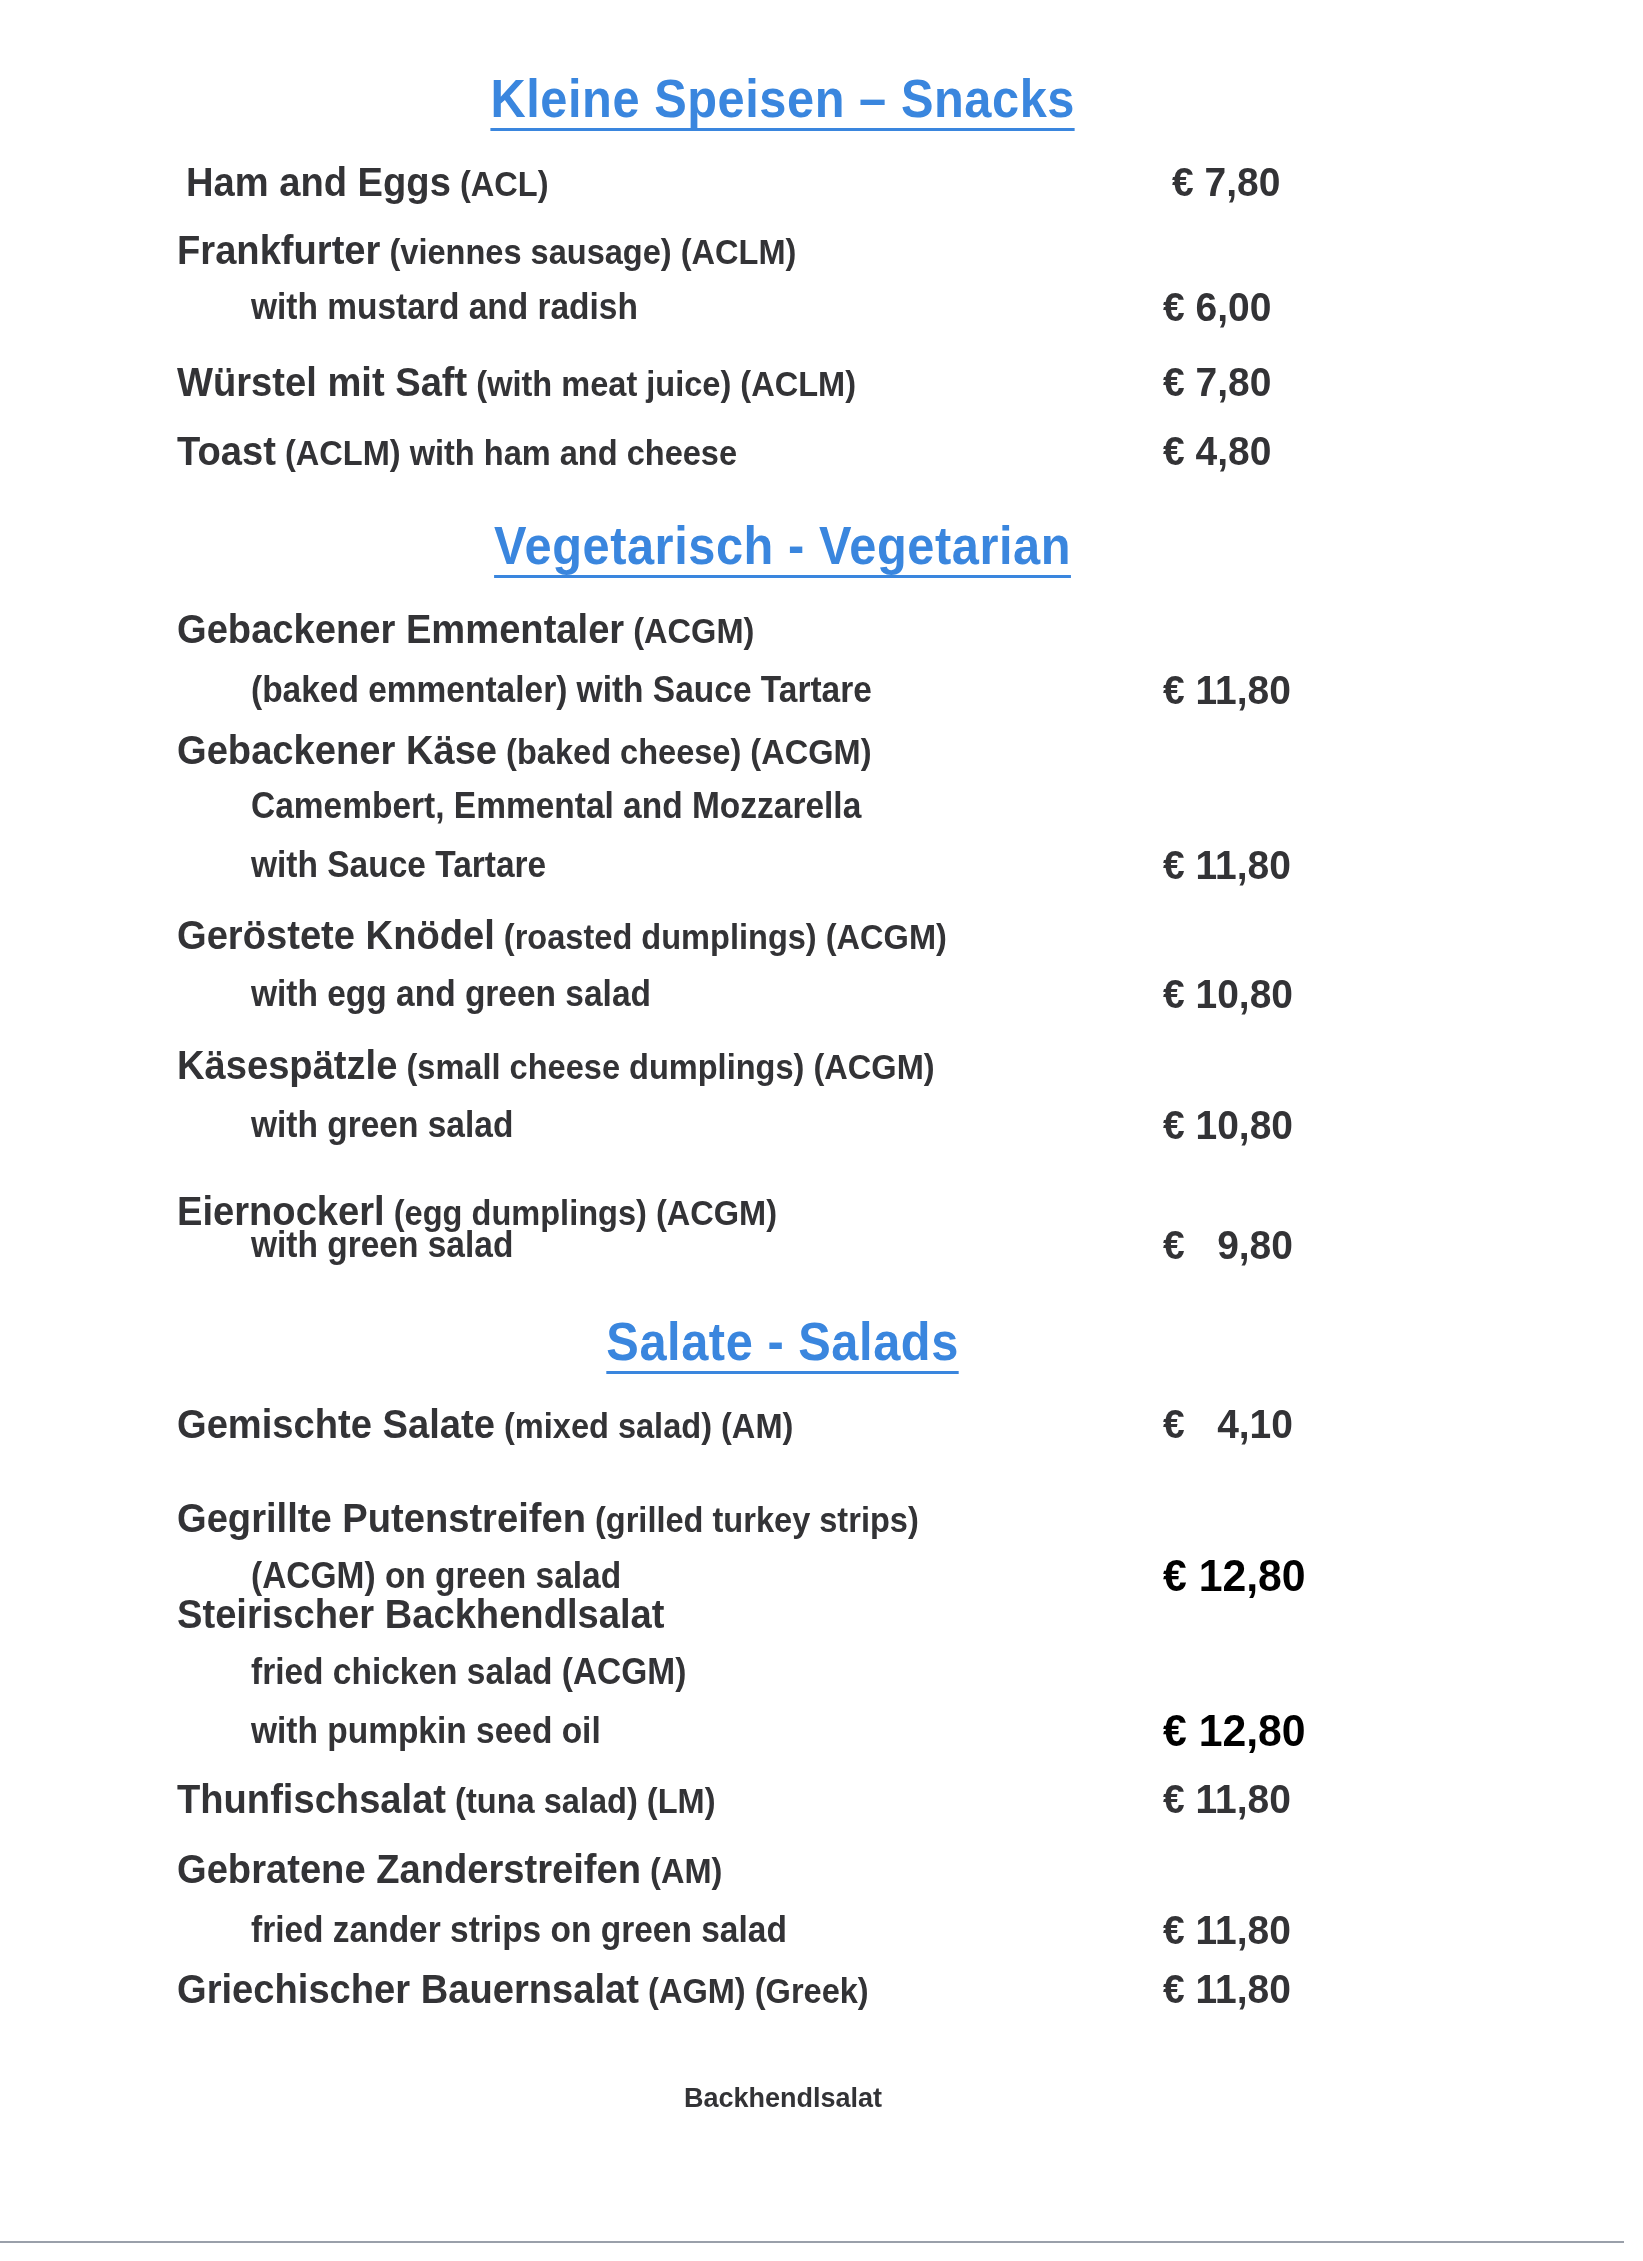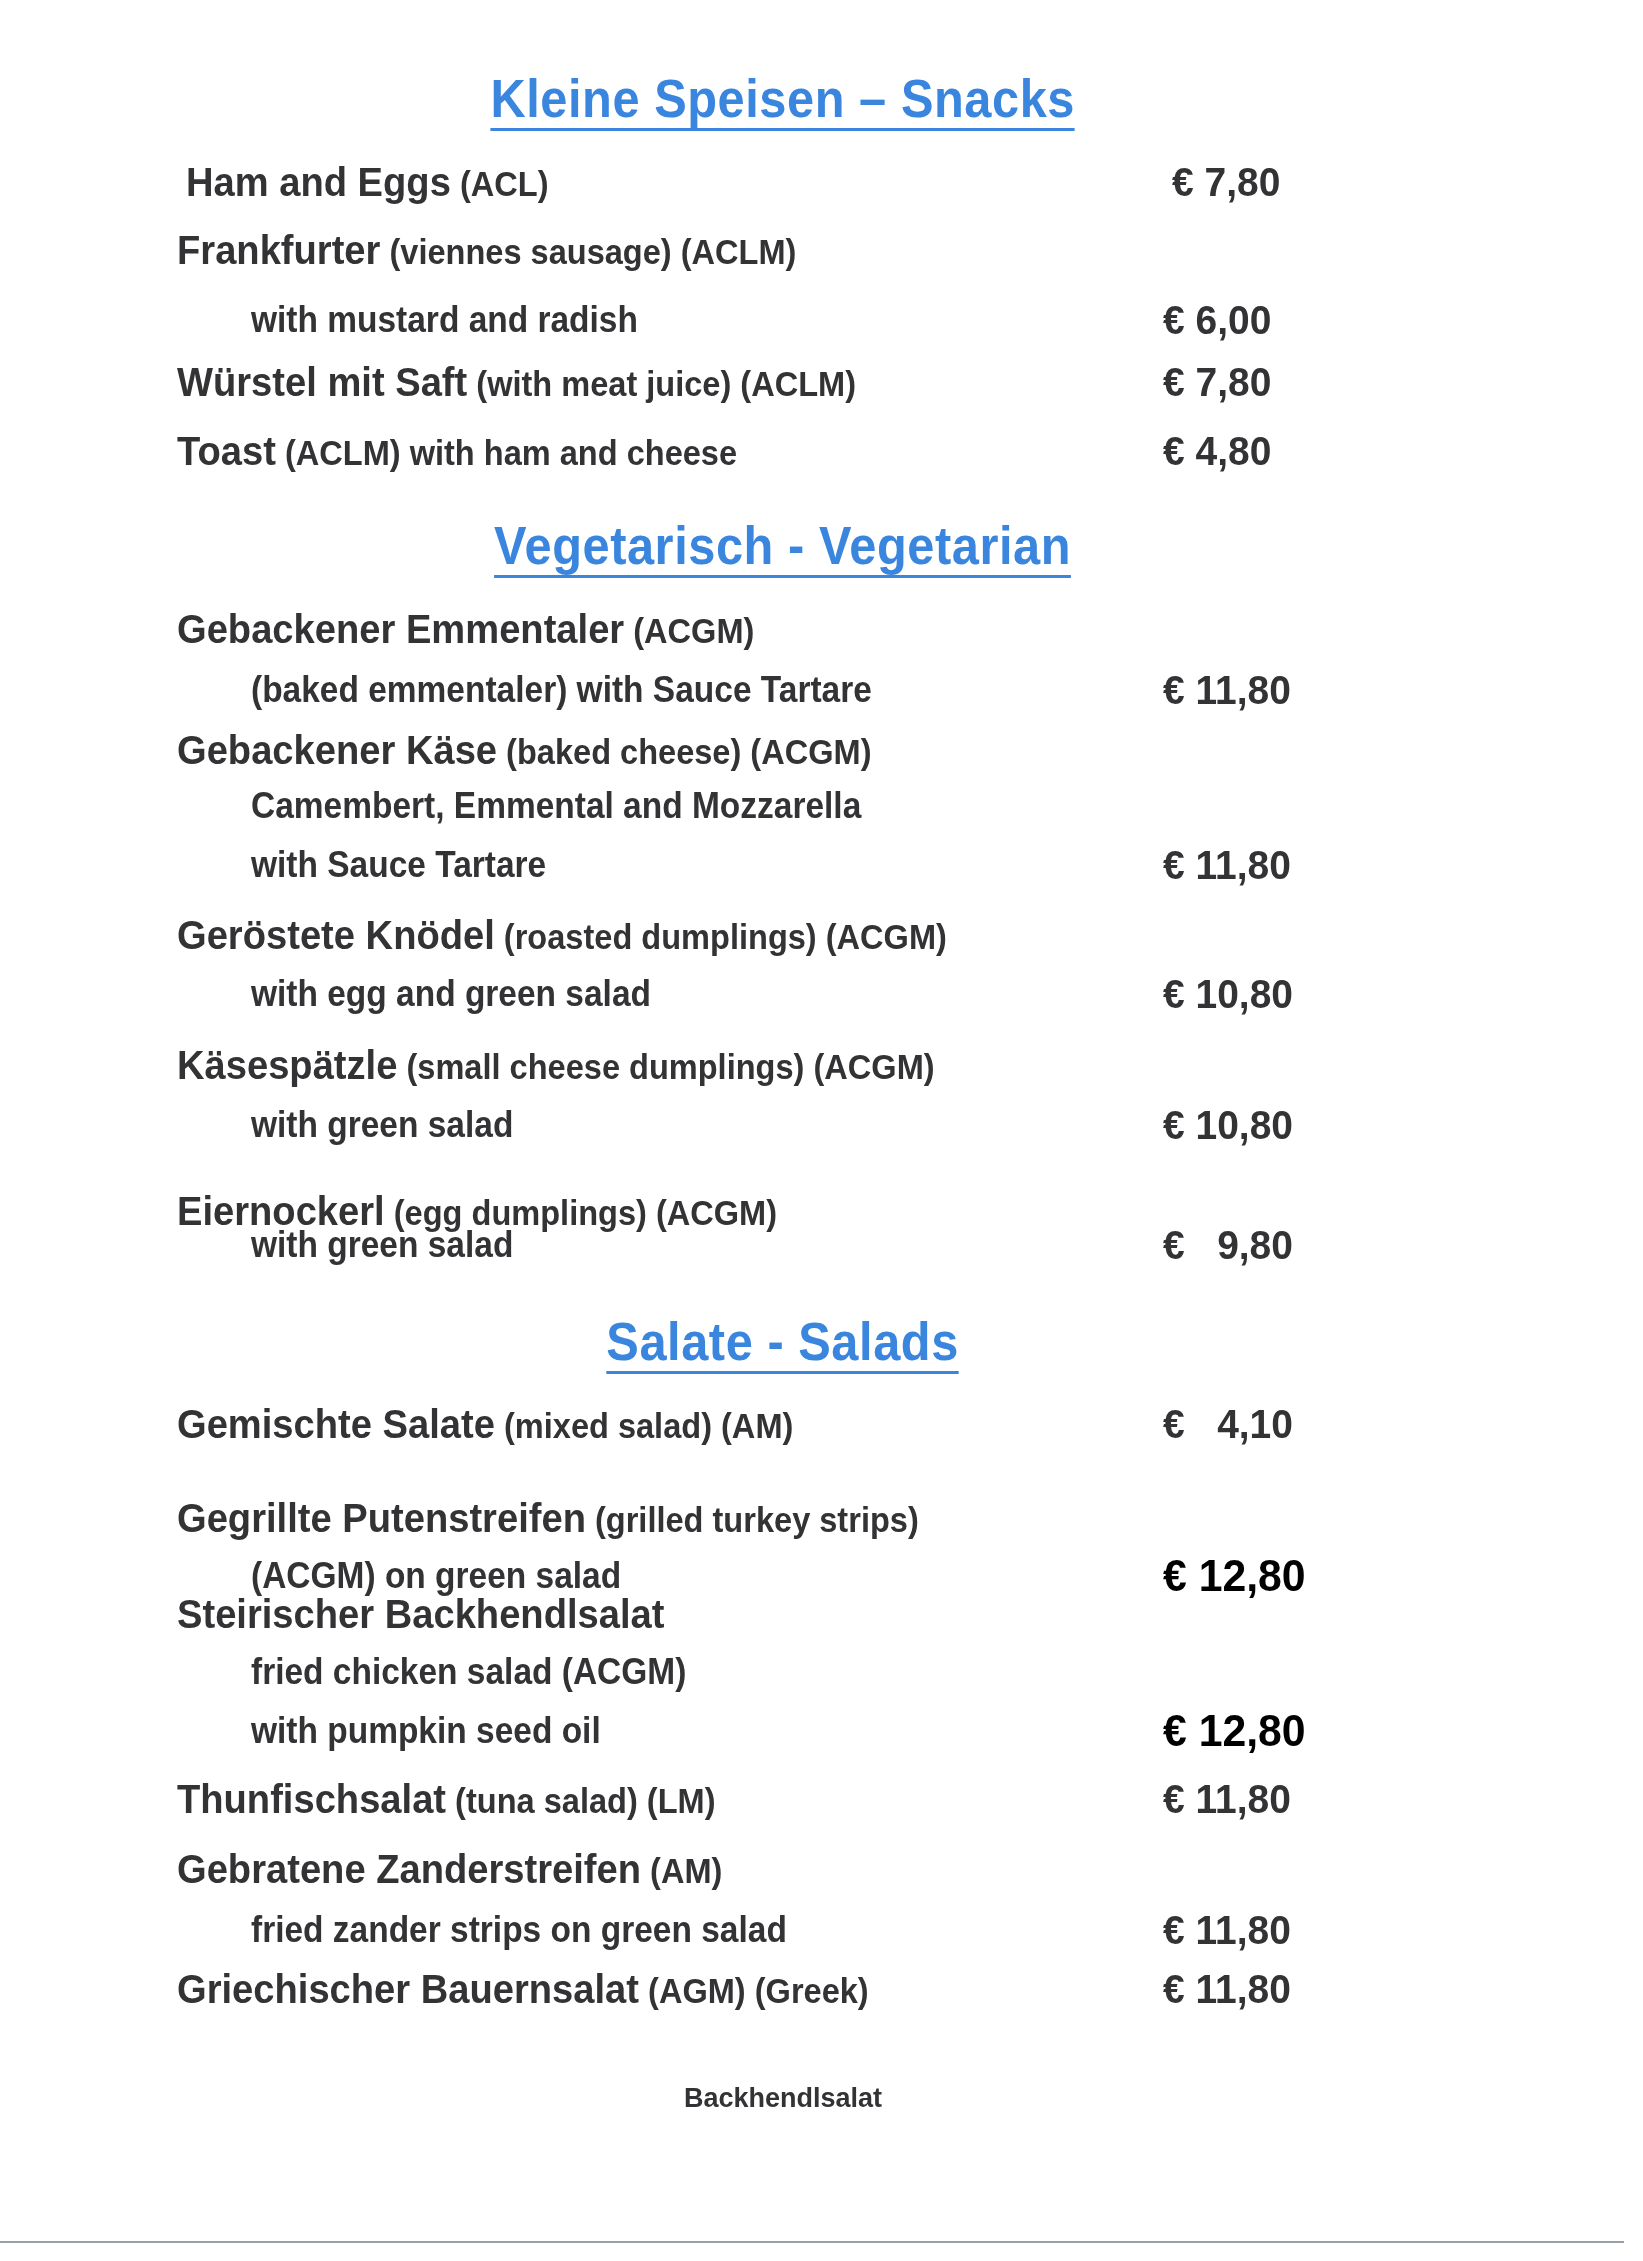--- a/index.html
+++ b/index.html
@@ -99,21 +99,21 @@
   </div>
 
   <div class="line" style="top:156px;margin-left:9px;">
     <div class="text main"><span class="name">Ham and Eggs</span><span class="desc"> (ACL)</span></div>
     <div class="price">€ 7,80</div>
   </div>
 
   <div class="line" style="top:224px;">
     <div class="text main"><span class="name">Frankfurter</span><span class="desc"> (viennes sausage) (ACLM)</span></div>
   </div>
-  <div class="line" style="top:294px;">
+  <div class="line" style="top:281px;">
     <div class="text sub">with mustard and radish</div>
     <div class="price">€ 6,00</div>
   </div>
 
   <div class="line" style="top:356px;">
     <div class="text main"><span class="name">Würstel mit Saft</span><span class="desc"> (with meat juice) (ACLM)</span></div>
     <div class="price">€ 7,80</div>
   </div>
 
   <div class="line" style="top:425px;">

